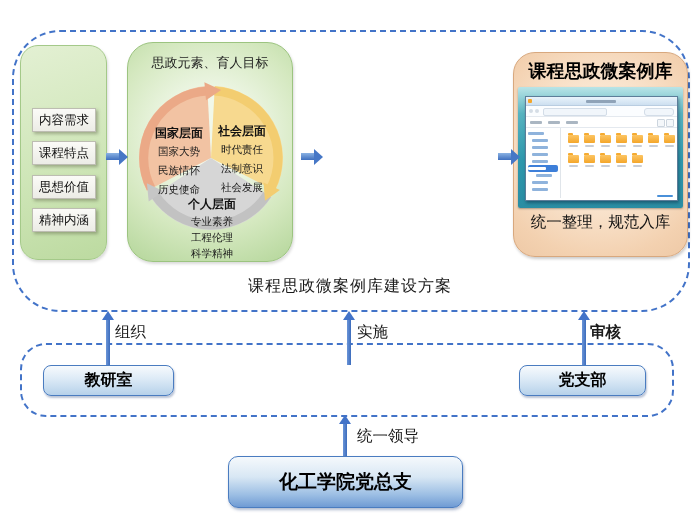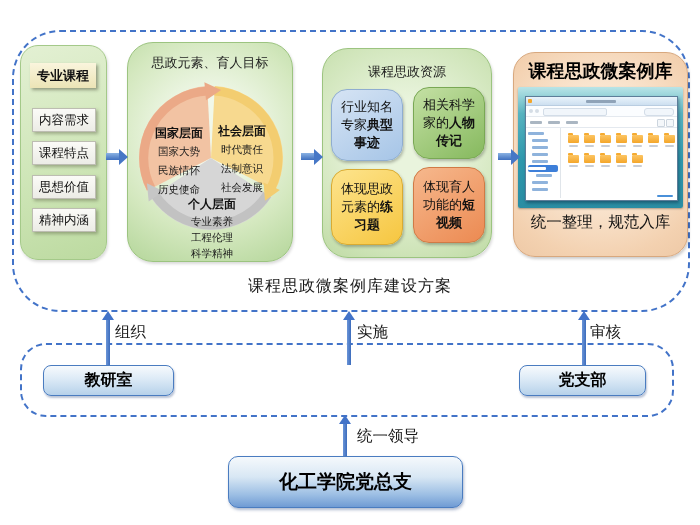--- a/index.html
+++ b/index.html
@@ -117,21 +117,21 @@
   .varrow{position:absolute;width:4px;background:linear-gradient(90deg,#6b95d8,#3c6cbc);}
   .varrow::before{content:"";position:absolute;left:-4.5px;top:-9px;width:0;height:0;
           border-left:6.5px solid transparent;border-right:6.5px solid transparent;
           border-bottom:9px solid #4273c8;}
   .va1{left:106px;top:320px;height:45px;}
   .va2{left:347px;top:320px;height:45px;}
   .va3{left:582px;top:320px;height:45px;}
   .va4{left:343px;top:424px;height:32px;}
 
   .arrow-label{position:absolute;font-size:15.5px;color:#1a1a1a;}
-  .al1{left:115px;top:322px;} .al2{left:357px;top:322px;} .al3{left:590px;top:322px;}
+  .al1{left:115px;top:322px;} .al2{left:357px;top:322px;} .al3{left:590px;top:322px;font-weight:bold;}
   .al4{left:357px;top:426px;}
 
   
   .gov{position:absolute;top:365px;height:31px;border-radius:8px;
        border:1.5px solid #4a7cc0;box-sizing:border-box;
        background:linear-gradient(180deg,#f7fafd 0%,#dceaf6 45%,#b6d1ea 100%);
        box-shadow:1px 2px 2px rgba(30,60,120,.3);
        display:flex;align-items:center;justify-content:center;
        font-size:16px;font-weight:bold;color:#000;}
   .gb1{left:43px;width:131px;text-align:right;} .gb2{left:284px;width:128px;} .gb3{left:519px;width:127px;}
@@ -145,21 +145,20 @@
 </style>
 </head>
 <body>
 
 <div class="stage">
 
   <div class="dash-top"></div>
   <div class="flow-caption">课程思政微案例库建设方案</div>
 
   <div class="panel1">
-    <div class="p1-head">专业课程</div>
     <div class="p1-item" style="top:62px">内容需求</div>
     <div class="p1-item" style="top:95px">课程特点</div>
     <div class="p1-item" style="top:129px">思想价值</div>
     <div class="p1-item" style="top:162px">精神内涵</div>
   </div>
 
   <div class="panel2">
     <div class="p2-title">思政元素、育人目标</div>
     <svg class="cycle-svg" width="200" height="200" viewBox="-100 -100 200 200">
 
@@ -196,35 +195,20 @@
     <div class="sector-block s3">
       <div class="sector-name">个人层面</div>
       <div class="sector-items">
         <div>专业素养</div>
         <div>工程伦理</div>
         <div>科学精神</div>
       </div>
     </div>
   </div>
 
-  <div class="panel3">
-    <div class="p3-title">课程思政资源</div>
-    <div class="card card-blue">
-      <span><span>行业知名专家</span><b>典型事迹</b></span>
-    </div>
-    <div class="card card-green">
-      <span><span>相关科学家的</span><b>人物传记</b></span>
-    </div>
-    <div class="card card-yellow">
-      <span><span>体现思政元素的</span><b>练习题</b></span>
-    </div>
-    <div class="card card-orange">
-      <span><span>体现育人功能的</span><b>短视频</b></span>
-    </div>
-  </div>
 
   <div class="panel4">
     <div class="p4-title">课程思政微案例库</div>
     <div class="fm-backdrop">
       <div class="fm-win">
         <div class="fm-titlebar">
           <div class="fm-appicon"></div>
           <div class="fm-titletext"></div>
         </div>
         <div class="fm-toolbar">

